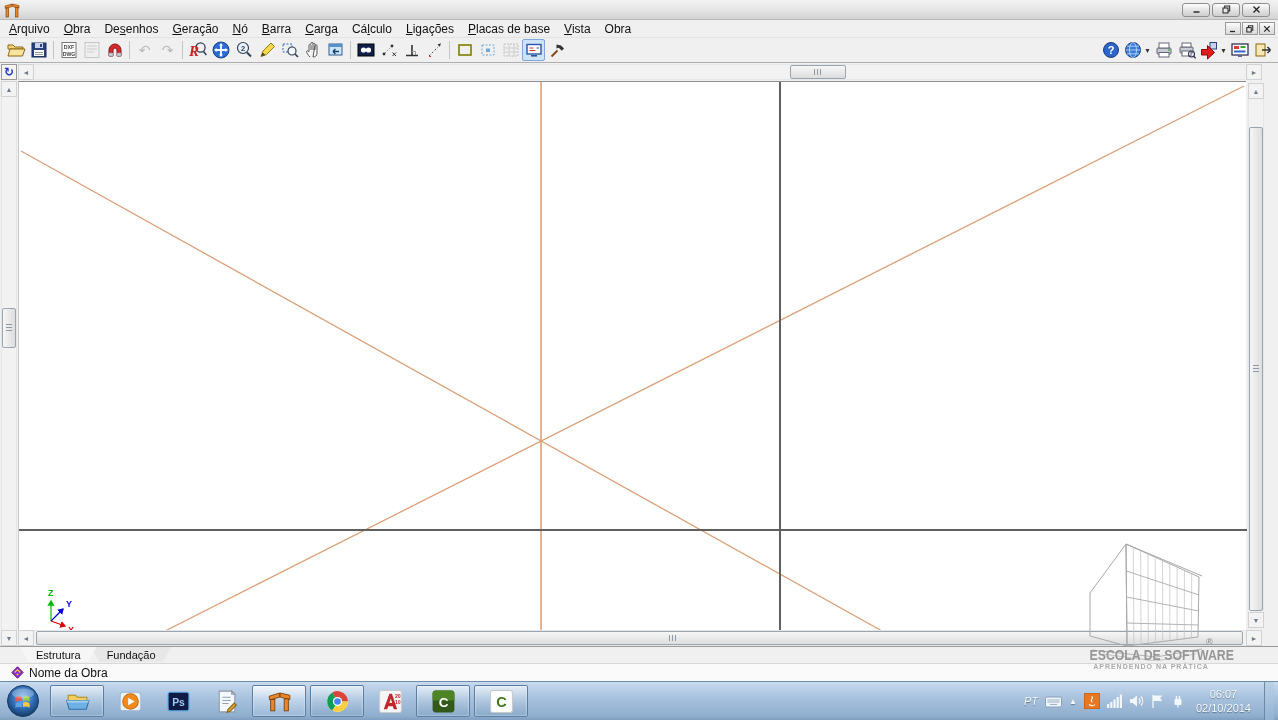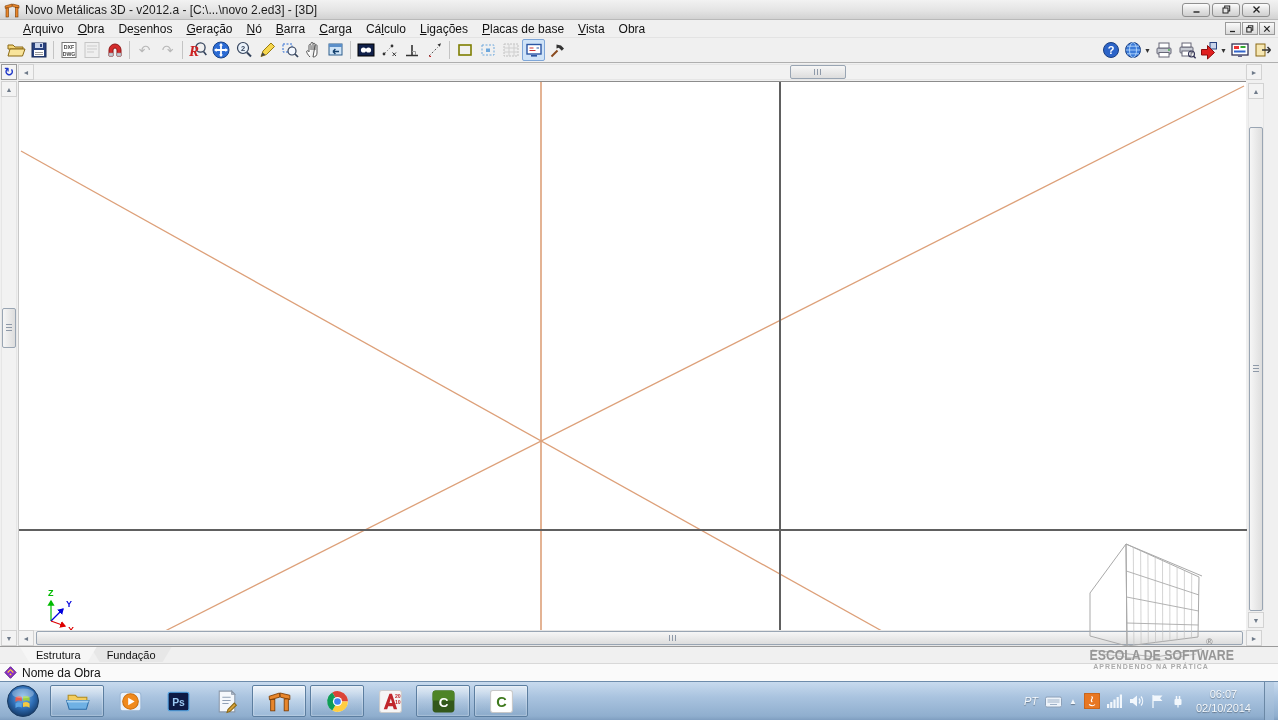--- a/index.html
+++ b/index.html
@@ -12,21 +12,21 @@
     background:linear-gradient(#F2F2F2,#E4E4E4 55%,#D2D2D2); border-bottom:1px solid #B9B9B9;
     display:flex; align-items:center; padding:0 4px; }
   .titlebar .title-text { margin-left:5px; color:#1c1c1c; font-size:12px; white-space:nowrap; }
   .win-controls { margin-left:auto; display:flex; gap:2px; padding-right:4px; }
   .win-btn { width:28px; height:14px; border:1px solid #8F8F8F; border-radius:3px;
     background:linear-gradient(#FDFDFD,#E6E6E6 45%,#CFCFCF); display:flex; align-items:center; justify-content:center; }
   .win-btn svg { width:9px; height:9px; }
 
   
   .menubar { position:absolute; left:0; top:20px; width:1278px; height:18px; background:#F0F0F0;
-    display:flex; align-items:center; padding-left:16px; border-bottom:1px solid #E3E3E3; }
+    display:flex; align-items:center; padding-left:2px; border-bottom:1px solid #E3E3E3; }
   .menu-item { padding:1px 7px; color:#111; cursor:default; white-space:nowrap; }
   .menu-item u { text-decoration:underline; }
   .mdi-controls { margin-left:auto; display:flex; gap:1px; padding-right:3px; }
   .mdi-btn { width:16px; height:13px; border:1px solid #9A9A9A; background:linear-gradient(#FAFAFA,#D9D9D9);
     display:flex; align-items:center; justify-content:center; }
   .mdi-btn svg { width:8px; height:8px; }
 
   
   .toolbar { position:absolute; left:0; top:38px; width:1278px; height:25px; background:#F0F0F0;
     border-bottom:1px solid #AFAFAF; display:flex; align-items:center; padding:0 4px; }
@@ -72,21 +72,21 @@
   
   .tabrow { position:absolute; left:0; top:646px; width:1278px; height:17px; background:#F0F0F0;
     border-top:1px solid #9A9A9A; display:flex; align-items:stretch; padding-left:20px; }
   .tab { position:relative; height:15px; padding:0 16px; display:flex; align-items:center; font-size:11px; color:#111;
     clip-path:polygon(0 0, 100% 0, calc(100% - 9px) 100%, 9px 100%);
     background:#E7E7E7; filter:drop-shadow(0 1px 0 #8F8F8F); margin-right:-6px; }
   .tab.active { background:#F6F6F6; z-index:2; }
 
   
   .statusbar { position:absolute; left:0; top:663px; width:1278px; height:18px; background:#FAFAFA;
-    border-top:1px solid #D8D8D8; display:flex; align-items:center; padding-left:3px; }
+    border-top:1px solid #D8D8D8; display:flex; align-items:center; padding-left:10px; }
   .statusbar .st-text { margin-left:4px; color:#111; font-size:12px; }
 
   
   .taskbar { position:absolute; left:0; top:681px; width:1278px; height:39px;
     background:linear-gradient(#C8DAEE,#A9C3DF 40%,#8FAECE 90%,#7F9EC0);
     border-top:1px solid #6E8CAB; display:flex; align-items:center; }
   .orb { width:34px; height:34px; margin:0 8px 0 6px; flex:0 0 auto; }
   .tk-slot { height:32px; display:flex; align-items:center; justify-content:center; flex:0 0 auto; margin:5px 2px; }
   .tk-pin { width:44px; }
   .tk-run { width:54px; border:1px solid #5C7EA0; border-radius:2px;
@@ -108,21 +108,20 @@
 
   <div class="titlebar">
     <svg width="16" height="16" viewBox="0 0 16 16">
       <g stroke="#7A3A00" stroke-width="0.6" fill="#E8862C">
         <path d="M1 4l7-2 .2 2.6L1.3 6.4z"></path>
           <path d="M8.5 2l6.5 1.6v2.6L8.7 4.6z"></path>
         <rect x="2" y="6" width="2.6" height="9"></rect>
           <rect x="11.4" y="5.6" width="2.6" height="9.4"></rect>
       </g>
     </svg>
-    <span class="title-text">Novo Metálicas 3D - v2012.a - [C:\...\novo 2.ed3] - [3D]</span>
     <div class="win-controls">
       <div class="win-btn">
         <svg viewBox="0 0 9 9">
             <path d="M1.5 7h6" stroke="#222" stroke-width="1.4"></path>
           </svg>
       </div>
       <div class="win-btn">
         <svg viewBox="0 0 9 9">
             <rect x="2.7" y="1" width="5" height="5" fill="none" stroke="#222"></rect>
             <rect x="1" y="3" width="5" height="5" fill="#E6E6E6" stroke="#222"></rect>

